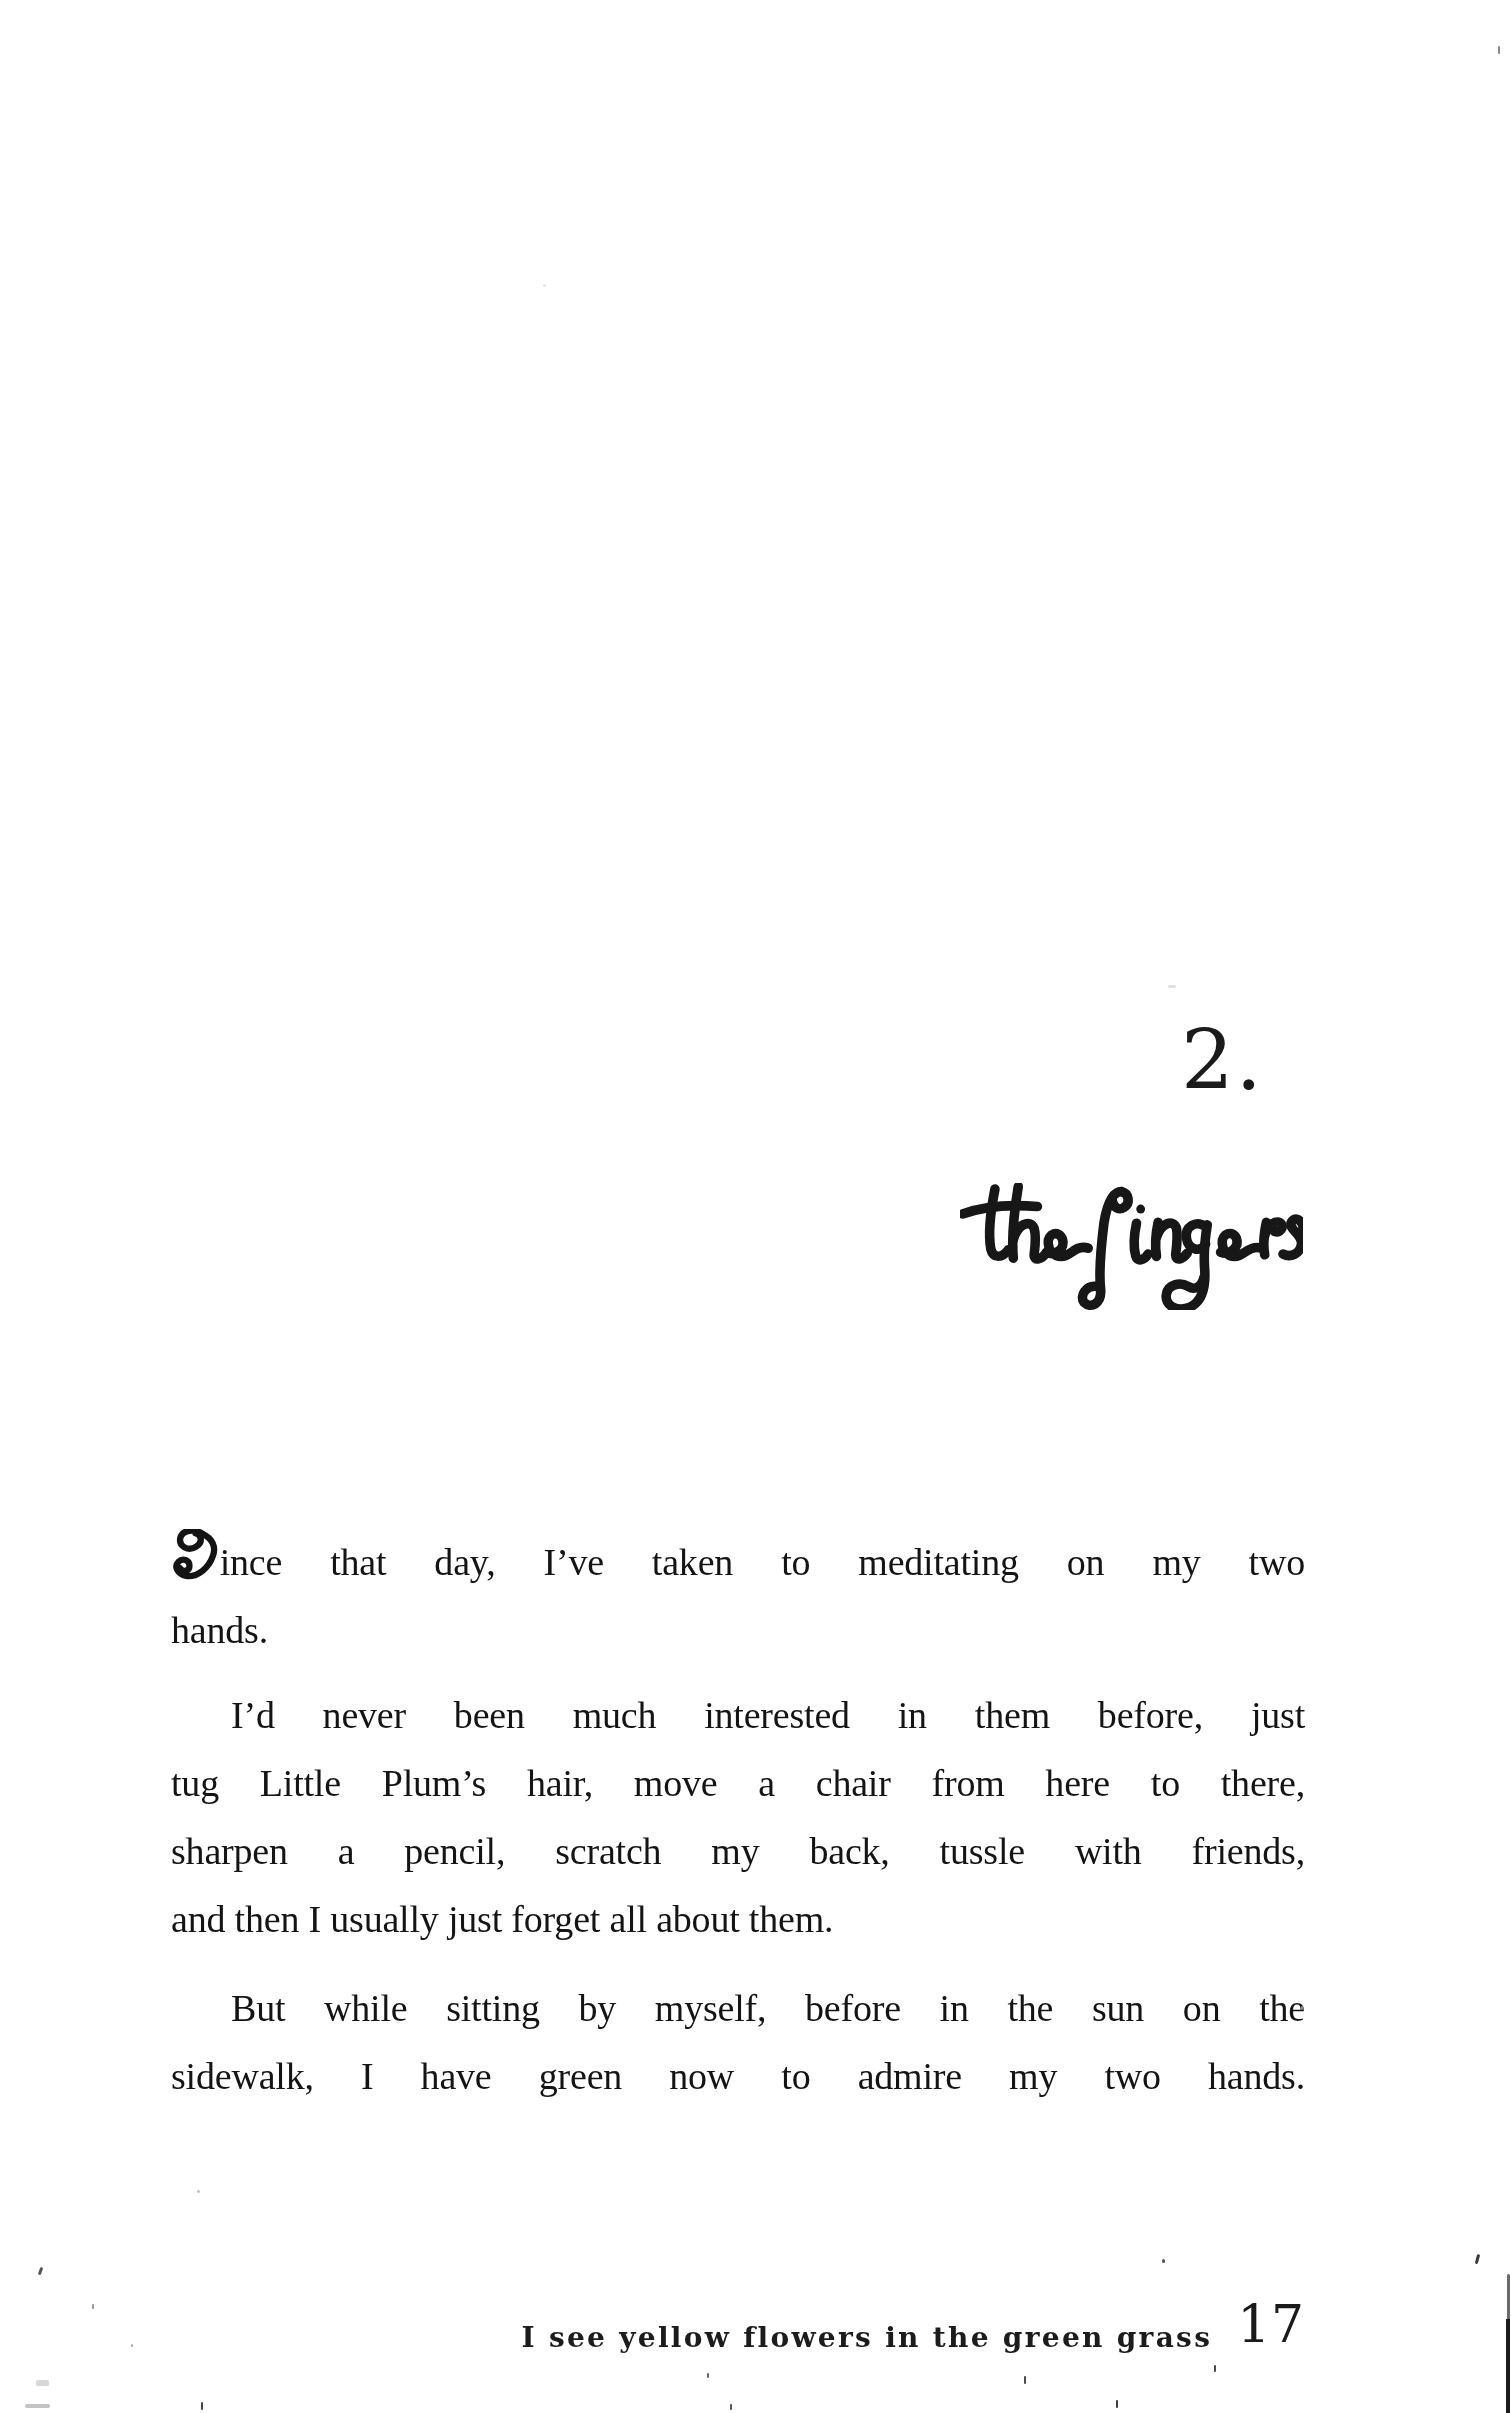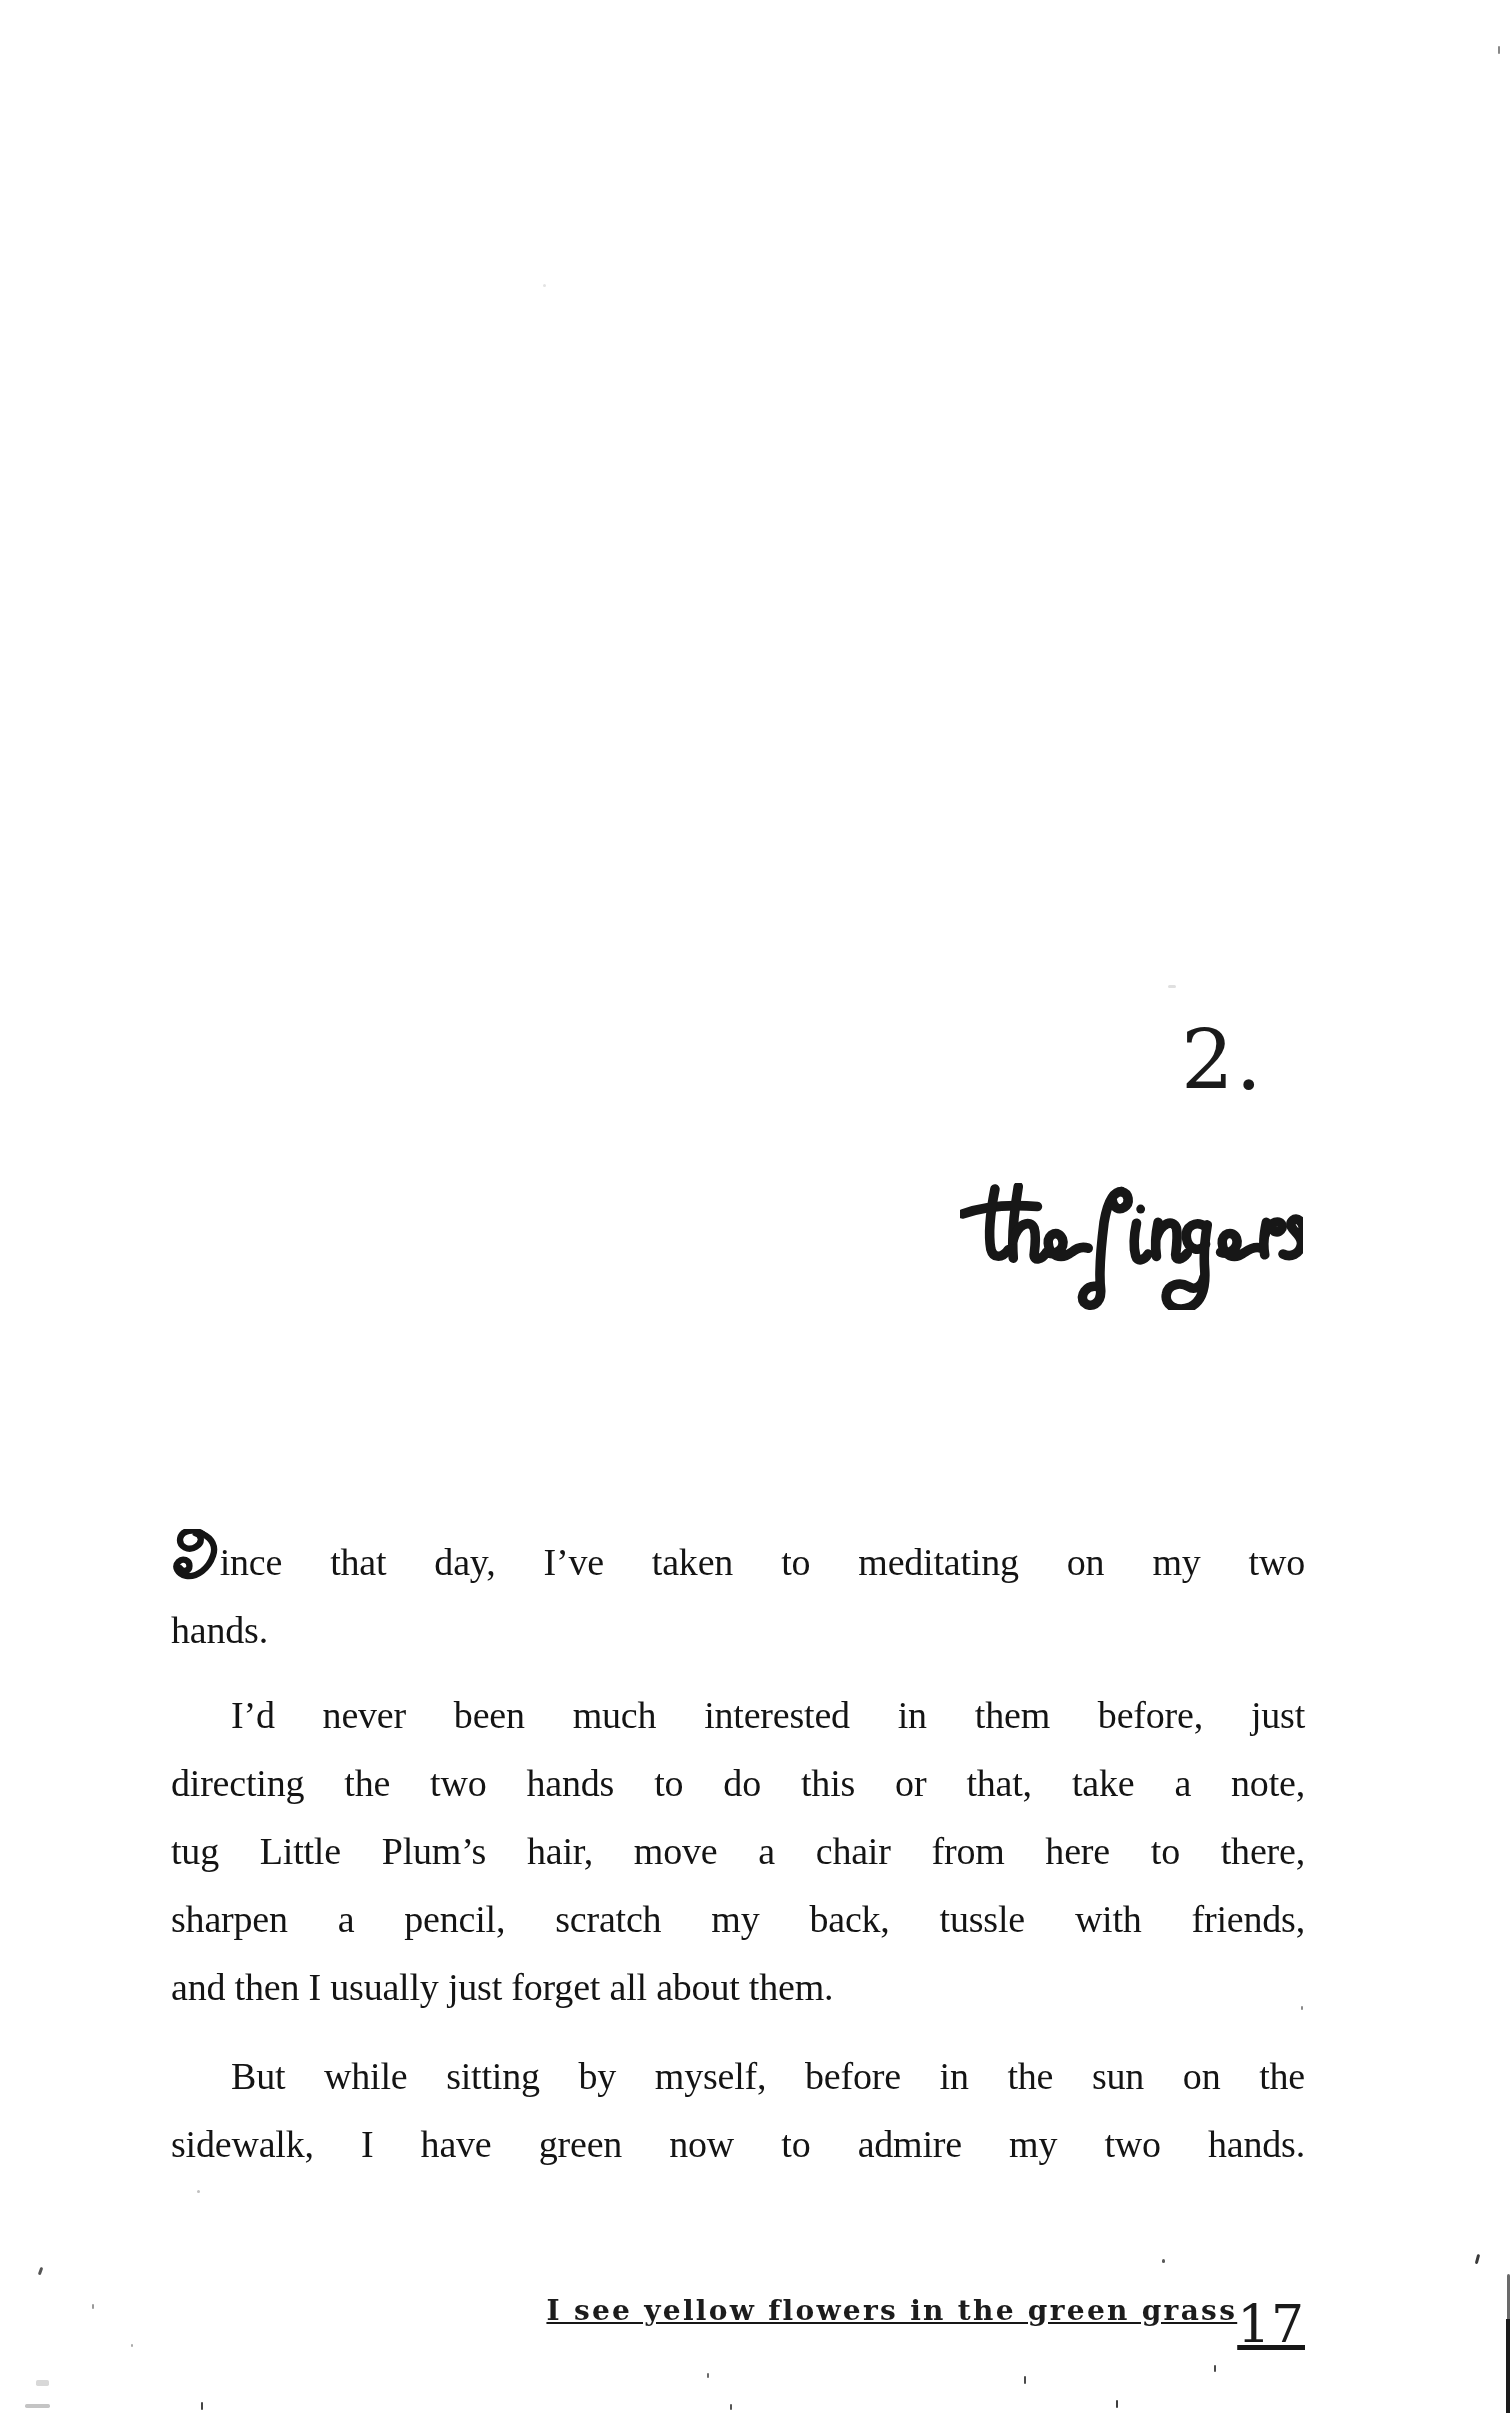--- a/index.html
+++ b/index.html
@@ -65,23 +65,22 @@
     vertical-align: -5.8px;
     margin-right: 1.7px;
   }
   .dropcap svg { display: block; width: 47px; height: 52px; }
   .dropcap .script-stroke { stroke-width: 7.5px; stroke: #141414; }
 
   
   .footer {
     position: absolute;
     right: 206px; top: 2294px;
-    display: flex; align-items: flex-start; 
+    display: flex; align-items: flex-end; gap: 25px;
     white-space: nowrap;
-    text-decoration: underline;
   }
   .running-title {
     font-weight: 700;
     font-size: 28px;
     letter-spacing: 2.3px;
     color: #1c1c1c;
   }
   .page-number {
     font-weight: 400;
     font-size: 52px;
@@ -132,21 +131,20 @@
             <path class="script-stroke" d="M38,6 C28,-1 13,1 11,11 C9,21 21,27 30,21 C38,16 37,7 29,5"></path>
             <path class="script-stroke" d="M38,6 C49,11 54,21 50,32 C45,47 31,58 18,56 C8,54 3,45 9,39 C14,34 22,37 22,44 C22,50 15,52 11,47"></path>
           </svg>
         </span><span>ince that day, I’ve taken to meditating on my two</span>
       </div>
       <div class="line plain">hands.</div>
     </div>
 
     <div class="para p2">
       <div class="line indent">I’d never been much interested in them before, just</div>
-      <div class="line">directing the two hands to do this or that, take a note,</div>
       <div class="line">tug Little Plum’s hair, move a chair from here to there,</div>
       <div class="line">sharpen a pencil, scratch my back, tussle with friends,</div>
       <div class="line plain">and then I usually just forget all about them.</div>
     </div>
 
     <div class="para p3">
       <div class="line indent">But while sitting by myself, before in the sun on the</div>
       <div class="line">sidewalk, I have green now to admire my two hands.</div>
     </div>
   </div>

